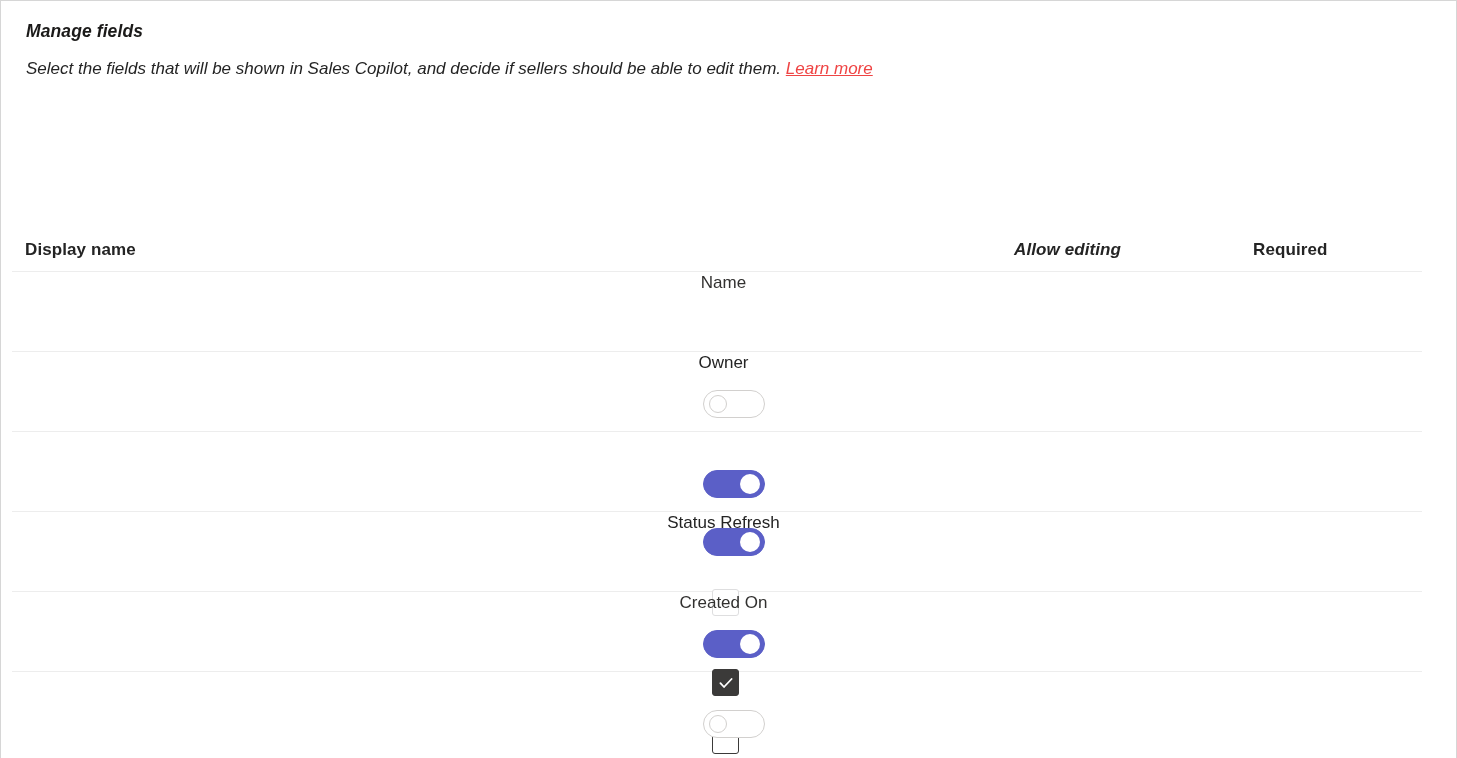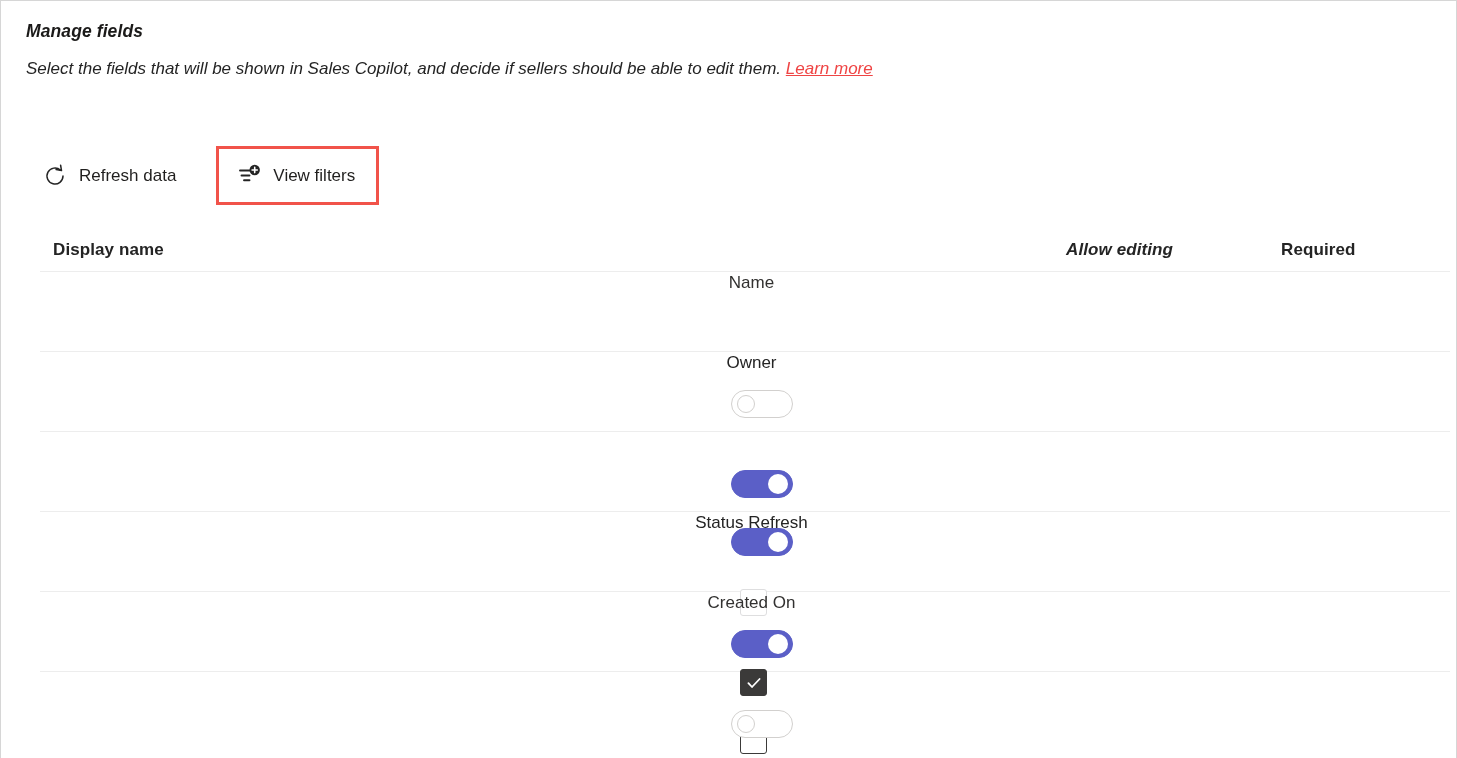--- a/index.html
+++ b/index.html
@@ -89,21 +89,21 @@
     align-items: center;
     justify-content: center;
     width: 26px;
     height: 26px;
     flex: none;
   }
 
   
   .table {
     position: absolute;
-    left: 39px;
+    left: 11px;
     top: 228px;
     width: 1410px;
   }
   .row {
     display: flex;
     align-items: center;
     box-sizing: border-box;
   }
   .head-row {
     height: 43px;
@@ -129,21 +129,21 @@
   }
   .head-row .col-name,
   .head-row .col-editing,
   .head-row .col-required {
     font-size: 17px;
     font-weight: bold;
     color: #242424;
     letter-spacing: 0.1px;
   }
   .head-row .col-editing { padding-left: 13px; font-style: italic; }
-  .head-row .col-required { padding-left: 8px; }
+  .head-row .col-required { padding-left: 8px; margin-left: 24px; }
 
   .field-label {
     font-size: 17px;
     color: #242424;
     line-height: 22px;
   }
   .field-label.is-disabled { color: #323130; }
 
   
   .toggle-cell {
@@ -226,44 +226,20 @@
 </head>
 <body>
 
 <div class="page">
 
   <div class="header">
     <h1 class="page-title">Manage fields</h1>
     <p class="subtitle"><span>Select the fields that will be shown in Sales Copilot, and decide if sellers should be able to edit them.</span> <a class="learn-more" href="#">Learn more</a></p>
   </div>
 
-  <div class="toolbar">
-    <button class="cmd-btn">
-      <span class="cmd-icon">
-        <svg width="24" height="24" viewBox="0 0 24 24" fill="none" aria-hidden="true">
-          <path d="M20 12a8 8 0 1 1-2.6-5.9" stroke="#242424" stroke-width="1.5" stroke-linecap="round"></path>
-          <path d="M13.1 5.6 L18.5 6.6 L17.6 1.2" stroke="#242424" stroke-width="1.5" stroke-linecap="round" stroke-linejoin="round" fill="none"></path>
-        </svg>
-      </span>
-      <span class="cmd-label">Refresh data</span>
-    </button>
-
-    <button class="cmd-btn highlighted">
-      <span class="cmd-icon">
-        <svg width="25" height="25" viewBox="0 0 25 25" fill="none" aria-hidden="true">
-          <path d="M3 7.5h11" stroke="#242424" stroke-width="1.9" stroke-linecap="round"></path>
-          <path d="M4.5 12.5h8" stroke="#242424" stroke-width="1.9" stroke-linecap="round"></path>
-          <path d="M7 17.3h5.5" stroke="#242424" stroke-width="1.9" stroke-linecap="round"></path>
-          <circle cx="17.7" cy="7" r="5.2" fill="#242424"></circle>
-          <path d="M17.7 4.4v5.2M15.1 7h5.2" stroke="#ffffff" stroke-width="1.6" stroke-linecap="round"></path>
-        </svg>
-      </span>
-      <span class="cmd-label">View filters</span>
-    </button>
-  </div>
 
   <div class="table">
     <div class="row head-row">
       <div class="col-name">Display name</div>
       <div class="col-editing">Allow editing</div>
       <div class="col-required">Required</div>
     </div>
     <div id="rows-host">
         <div class="row data-row">
           <div class="col-name"><span class="field-label is-disabled">Name</span></div>

